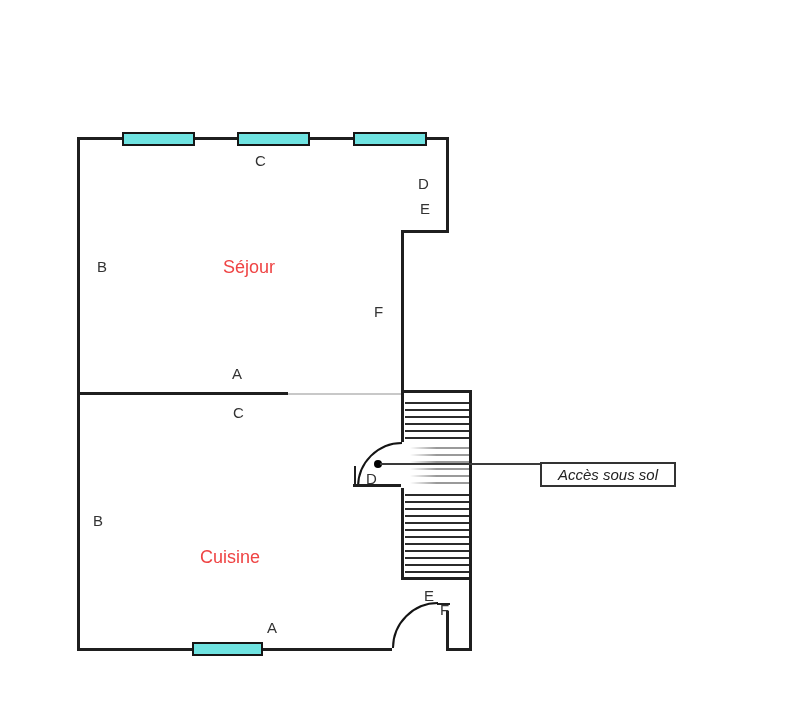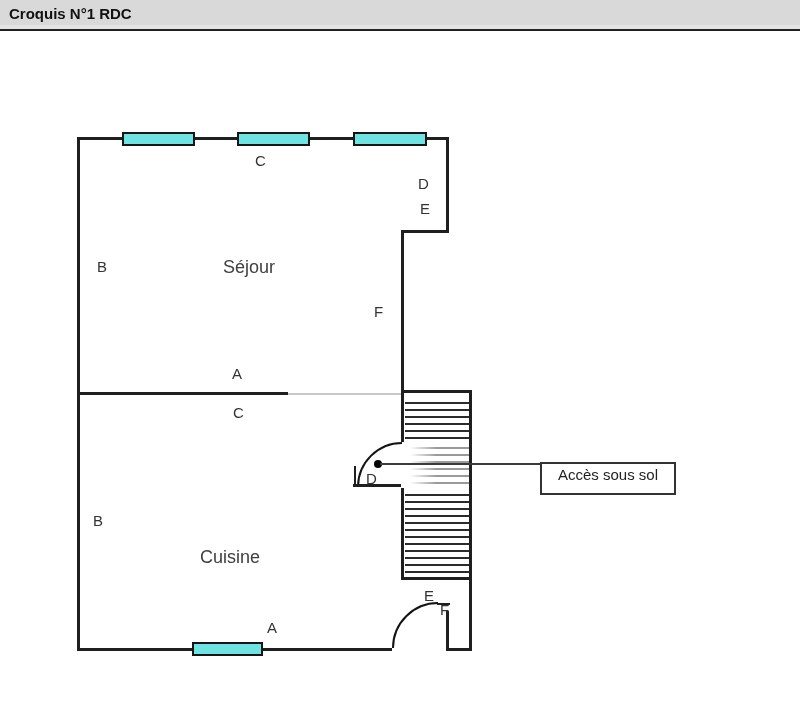--- a/index.html
+++ b/index.html
@@ -7,40 +7,37 @@
           font-family:"Liberation Sans",sans-serif;}
   
   #hdr{position:absolute;left:0;top:0;width:800px;height:29px;background:#d9d9d9;
        border-bottom:2px solid #222;box-shadow:inset 0 -4px 0 #e4e4e4;}
   #hdr .title{position:absolute;left:9px;top:5px;font-size:15px;font-weight:bold;color:#111;}
   
   .wall{position:absolute;background:#1f1f1f;}
   .opening{position:absolute;background:#c8c8c8;}
   .window{position:absolute;background:#6fe3e1;border:2px solid #161616;box-sizing:border-box;}
   .lbl{position:absolute;font-size:15px;color:#333;line-height:1;}
-  .room{position:absolute;font-size:18px;color:#404040;line-height:1;text-align:center;}
+  .room{position:absolute;font-size:18px;color:#ef4444;line-height:1;text-align:center;}
   .hatch{position:absolute;background:repeating-linear-gradient(to bottom,transparent 0 5px,#2b2b2b 5px 7px);}
   .hatch.faded{background:repeating-linear-gradient(to bottom,transparent 0 5px,#9a9a9a 5px 7px);
        -webkit-mask-image:linear-gradient(to right,transparent,#000 45%);
        mask-image:linear-gradient(to right,transparent,#000 45%);}
   .arc{position:absolute;border:2px solid #141414;border-radius:50%;box-sizing:border-box;
        clip-path:polygon(0 0,50% 0,50% 50%,0 50%);}
   .dot{position:absolute;width:8px;height:8px;border-radius:50%;background:#000;}
   .leader{position:absolute;height:2px;background:#3a3a3a;}
   .callout{position:absolute;border:2px solid #333;background:#fff;box-sizing:border-box;
        font-size:15px;color:#222;text-align:center;line-height:21px;}
 </style>
 </head>
 <body>
 
 <div id="canvas">
 
-  <div id="hdr" style="background: rgb(217, 217, 217);">
-    <span class="title">Croquis N°1 RDC</span>
-  </div>
 
   <div class="wall" style="left: 77px; top: 137px; width: 3px; height: 514px; background: rgb(31, 31, 31);"></div>
   <div class="wall" style="left: 77px; top: 137px; width: 372px; height: 3px; background: rgb(31, 31, 31);"></div>
   <div class="wall" style="left: 446px; top: 137px; width: 3px; height: 96px; background: rgb(31, 31, 31);"></div>
   <div class="wall" style="left: 401px; top: 230px; width: 48px; height: 3px; background: rgb(31, 31, 31);"></div>
   <div class="wall" style="left: 401px; top: 230px; width: 3px; height: 212px; background: rgb(31, 31, 31);"></div>
   <div class="wall" style="left: 77px; top: 392px; width: 211px; height: 3px; background: rgb(31, 31, 31);"></div>
   <div class="opening" style="left: 288px; top: 393px; width: 113px; height: 2px; background: rgb(200, 200, 200);"></div>
   <div class="wall" style="left: 401px; top: 488px; width: 3px; height: 92px; background: rgb(31, 31, 31);"></div>
   <div class="wall" style="left: 77px; top: 648px; width: 315px; height: 3px; background: rgb(31, 31, 31);"></div>
@@ -59,21 +56,21 @@
   <div class="wall" style="left: 401px; top: 577px; width: 71px; height: 3px; background: rgb(31, 31, 31);"></div>
   <div class="hatch" style="left:405px;top:397px;width:64px;height:45px;"></div>
   <div class="hatch faded" style="left:410px;top:442px;width:59px;height:47px;"></div>
   <div class="hatch" style="left:405px;top:489px;width:64px;height:88px;"></div>
 
   <div class="arc" style="left:357px;top:442px;width:90px;height:90px;"></div>
   <div class="wall" style="left: 354px; top: 466px; width: 2px; height: 20px; background: rgb(31, 31, 31);"></div>
   <div class="wall" style="left: 353px; top: 484px; width: 48px; height: 3px; background: rgb(31, 31, 31);"></div>
   <div class="dot" style="left:374px;top:460px;"></div>
   <div class="leader" style="left:380px;top:463px;width:160px;"></div>
-  <div class="callout" style="left:540px;top:462px;width:136px;height:33px;">Accès sous sol</div>
+  <div class="callout" style="left:540px;top:462px;width:136px;height:25px;font-style:italic;">Accès sous sol</div>
 
   <div class="arc" style="left:392px;top:602px;width:92px;height:92px;"></div>
 
   <div class="room" style="left:213px;top:258px;width:72px;">Séjour</div>
   <div class="room" style="left:190px;top:513px;width:80px;margin-top:35px;">Cuisine</div>
 
   <div class="lbl" style="left:255px;top:153px;">C</div>
   <div class="lbl" style="left:418px;top:176px;">D</div>
   <div class="lbl" style="left:420px;top:201px;">E</div>
   <div class="lbl" style="left:97px;top:259px;">B</div>

